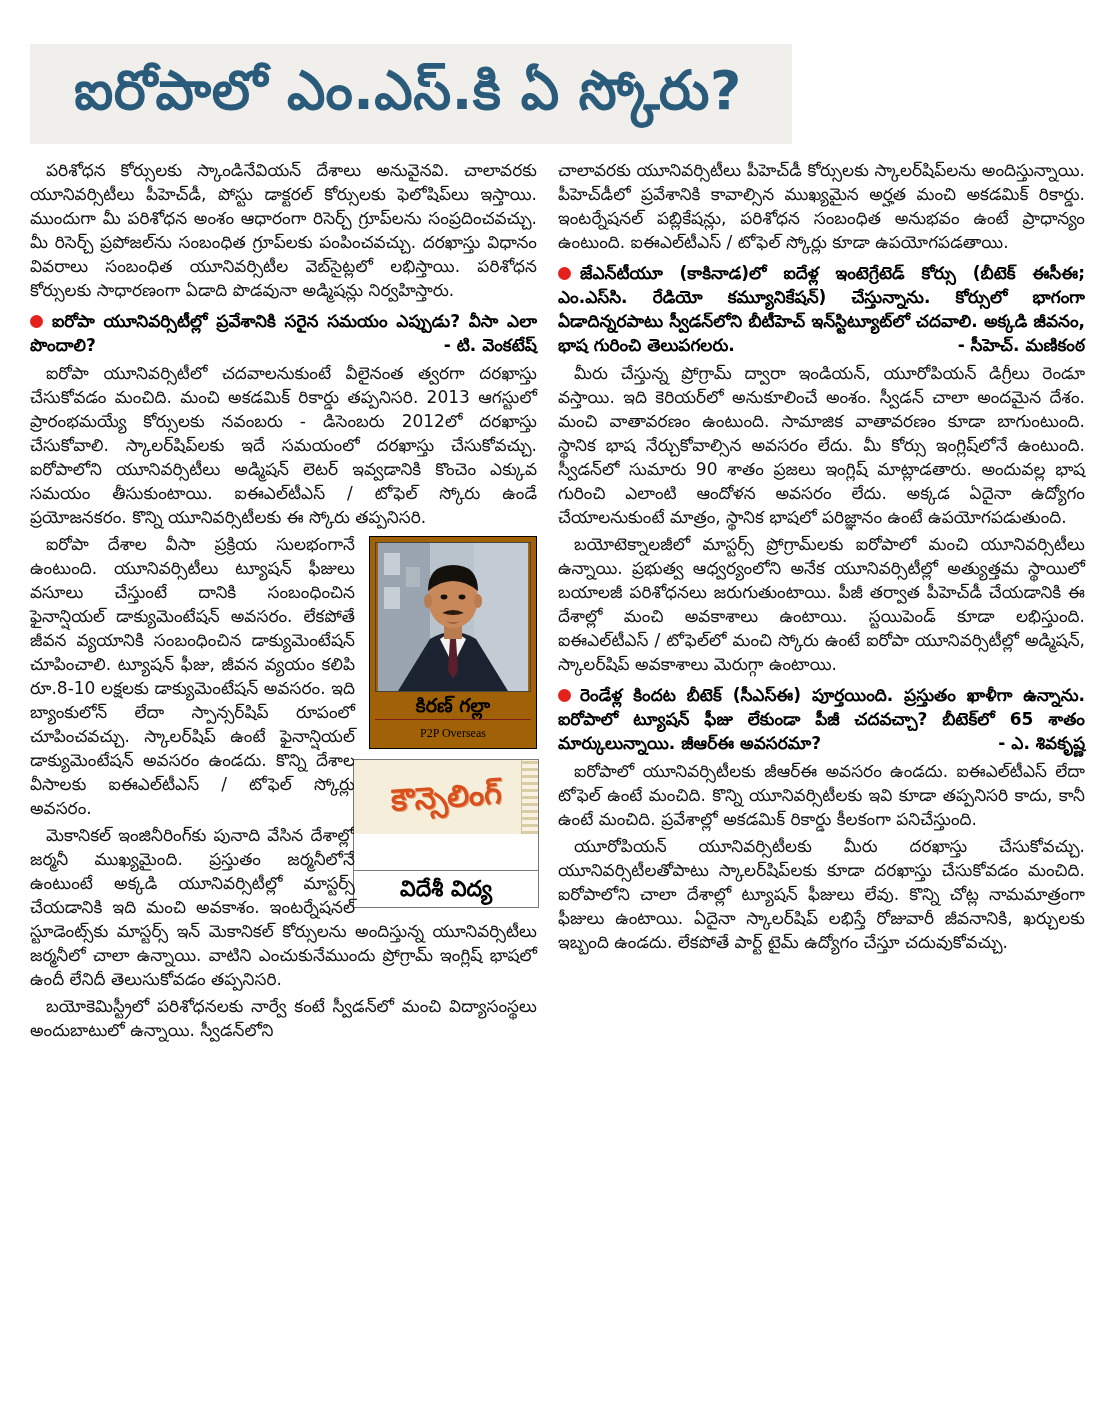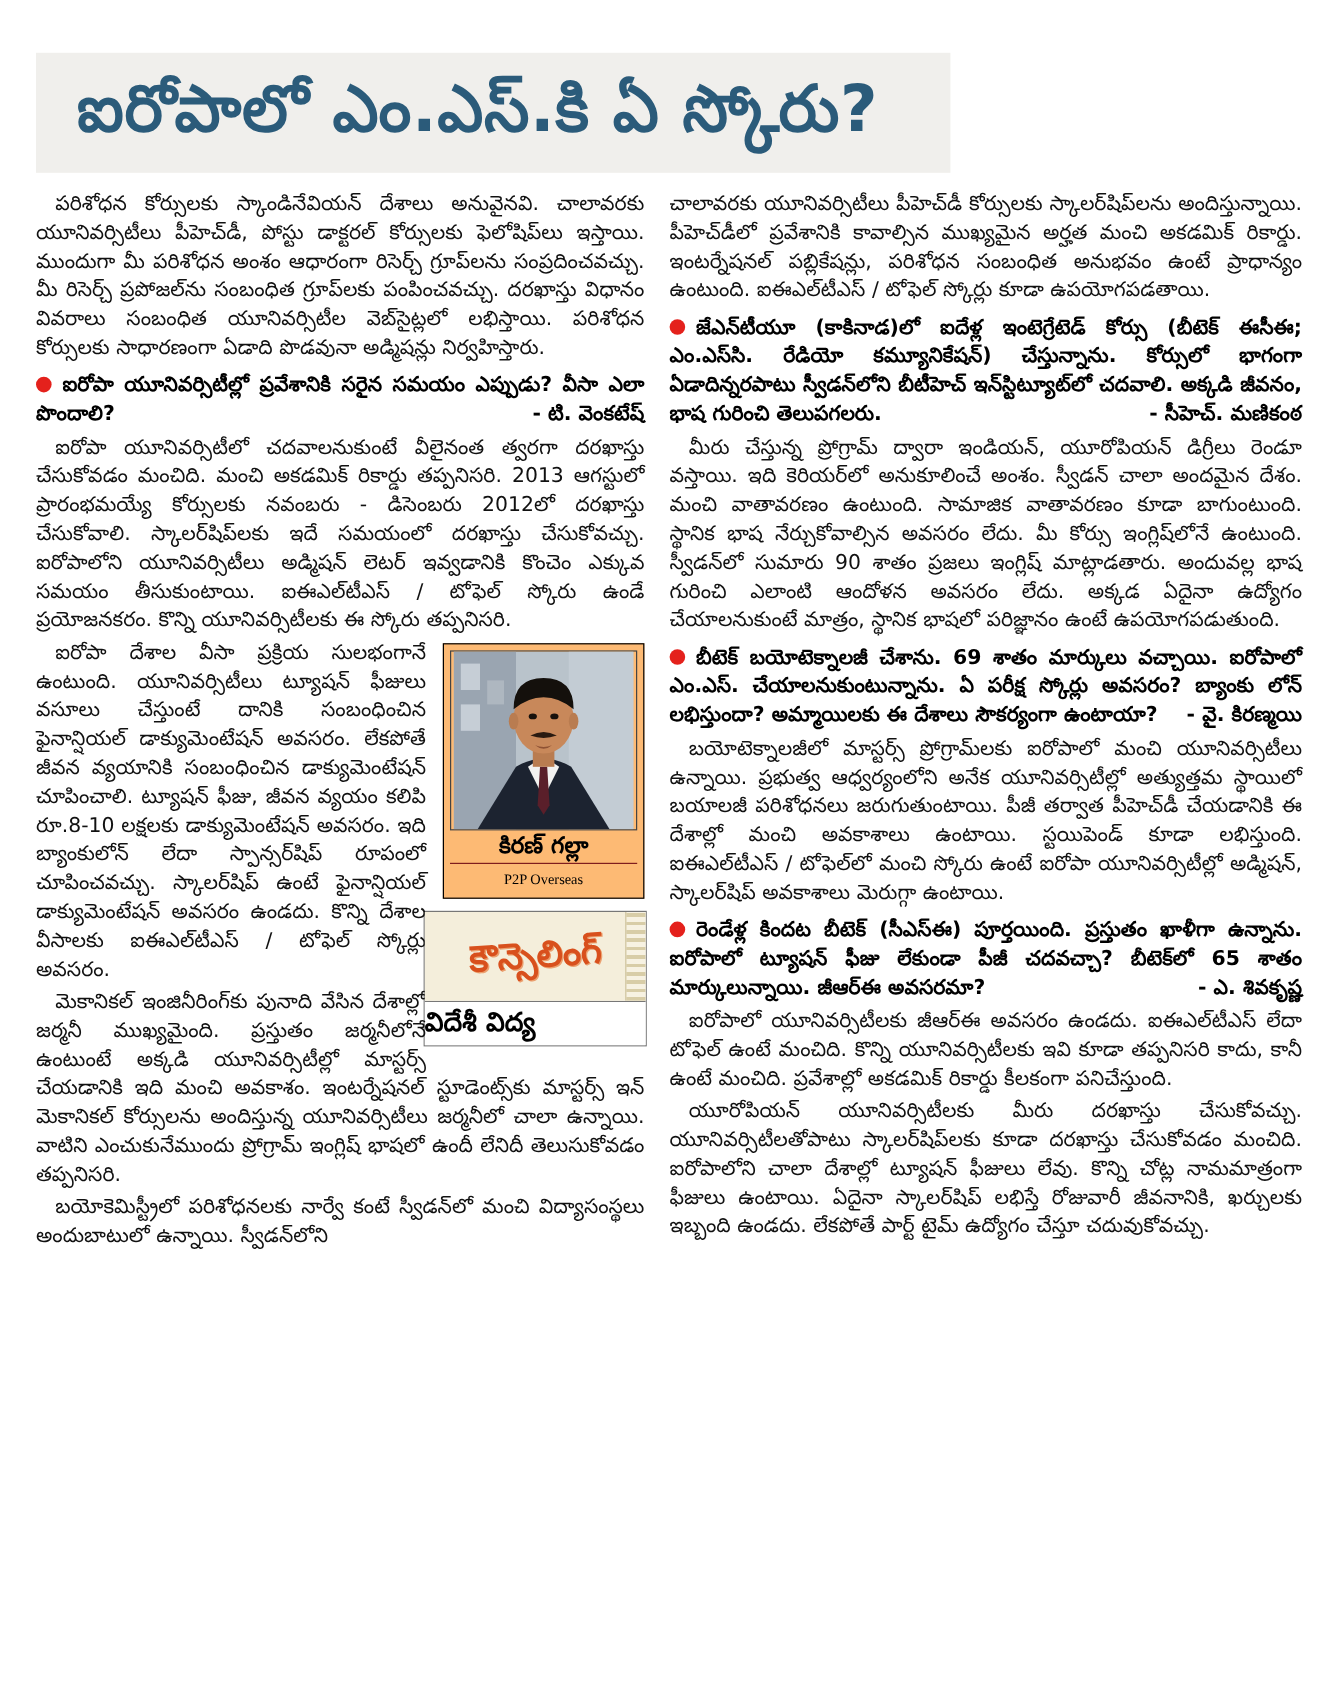--- a/index.html
+++ b/index.html
@@ -6,60 +6,60 @@
   .page{
     position:relative;width:1099px;height:1418px;background:#ffffff;
     font-family:"DejaVu Sans",sans-serif;color:#111;overflow:hidden;
   }
   
   .title-strip{
     position:absolute;left:30px;top:44px;width:762px;height:100px;
     background:#f0efec;display:flex;align-items:center;
   }
   .headline{
-    margin:0;padding:0 0 6px 34px;font-size:54px;line-height:1;
+    margin:0;padding:0 0 6px 44px;font-size:54px;line-height:1;
     font-weight:bold;color:#2b5b7a;letter-spacing:0.5px;
     font-family:"DejaVu Sans",sans-serif;
   }
   
   .col{position:absolute;top:158px;text-align:justify;font-size:17px;line-height:24px;}
   .col-left{left:30px;width:507px;}
   .col-right{left:558px;width:527px;}
   p.ans{margin:0 0 3px 0;text-indent:16px;}
   .q{margin:7px 0 4px 0;font-weight:bold;color:#000;}
   .q .q-by{float:right;font-weight:bold;padding-left:10px;}
   .bullet{
     display:inline-block;width:13px;height:13px;border-radius:50%;
     background:#e4211c;margin-right:9px;vertical-align:-1px;
   }
   
   .media-float{float:right;width:168px;margin:4px 0 6px 14px;}
   .photo-box{
-    border:1px solid #000;background:#fdba74;padding:5px 5px 2px 5px;text-align:center;
+    border:1px solid #000;background:#a16207;padding:5px 5px 2px 5px;text-align:center;
   }
   .photo-frame{border:1px solid #444;display:block;line-height:0;}
   .photo-name{font-weight:bold;font-size:19px;line-height:27px;color:#000;text-indent:0;}
   .photo-org{font-family:"Liberation Serif",serif;font-size:12px;line-height:26px;color:#000;border-top:1px solid #7f1d1d;}
   .banner-box{margin:10px 0 0 -16px;width:184px;border:1px solid #777;background:#fff;}
   .banner-top{
     position:relative;height:74px;background:#f4eedb;
     display:flex;align-items:center;justify-content:center;overflow:hidden;
   }
   .banner-word{
     font-size:30px;font-weight:bold;color:#d8501d;transform:rotate(-4deg);
     text-shadow:1px 1px 0 #eba06f;white-space:nowrap;
   }
   .lace{
     position:absolute;right:0;top:0;bottom:0;width:16px;
     background:repeating-linear-gradient(0deg,#d8cda7 0 3px,#f7f2e2 3px 7px);
     border-left:1px solid #cfc49e;
   }
   .banner-label{
-    border-top:1px solid #777;background:#fff;text-align:left;
-    font-weight:bold;font-size:22px;line-height:36px;color:#000;
+    border-top:1px solid #777;background:#fff;text-align:center;
+    font-weight:bold;font-size:22px;line-height:36px;color:#000;margin-top:36px;
   }
 </style>
 </head>
 <body>
 
 <div class="page">
 
   <div class="title-strip">
     <h1 class="headline">ఐరోపాలో ఎం.ఎస్.కి ఏ స్కోరు?</h1>
   </div>
@@ -120,24 +120,20 @@
   <div class="col col-right">
 
     <p class="ans" style="text-indent:0;">చాలావరకు యూనివర్సిటీలు పీహెచ్‌డీ కోర్సులకు స్కాలర్‌షిప్‌లను అందిస్తున్నాయి. పీహెచ్‌డీలో ప్రవేశానికి కావాల్సిన ముఖ్యమైన అర్హత మంచి అకడమిక్ రికార్డు. ఇంటర్నేషనల్ పబ్లికేషన్లు, పరిశోధన సంబంధిత అనుభవం ఉంటే ప్రాధాన్యం ఉంటుంది. ఐఈఎల్‌టీఎస్ / టోఫెల్ స్కోర్లు కూడా ఉపయోగపడతాయి.</p>
 
     <div class="q">
       <span class="bullet"></span><span>జేఎన్‌టీయూ (కాకినాడ)లో ఐదేళ్ల ఇంటెగ్రేటెడ్ కోర్సు (బీటెక్ ఈసీఈ; ఎం.ఎస్‌సి. రేడియో కమ్యూనికేషన్) చేస్తున్నాను. కోర్సులో భాగంగా ఏడాదిన్నరపాటు స్వీడన్‌లోని బీటీహెచ్ ఇన్‌స్టిట్యూట్‌లో చదవాలి. అక్కడి జీవనం, భాష గురించి తెలుపగలరు.</span>
       <span class="q-by">- సీహెచ్. మణికంఠ</span>
     </div>
     <p class="ans">మీరు చేస్తున్న ప్రోగ్రామ్ ద్వారా ఇండియన్, యూరోపియన్ డిగ్రీలు రెండూ వస్తాయి. ఇది కెరియర్‌లో అనుకూలించే అంశం. స్వీడన్ చాలా అందమైన దేశం. మంచి వాతావరణం ఉంటుంది. సామాజిక వాతావరణం కూడా బాగుంటుంది. స్థానిక భాష నేర్చుకోవాల్సిన అవసరం లేదు. మీ కోర్సు ఇంగ్లిష్‌లోనే ఉంటుంది. స్వీడన్‌లో సుమారు 90 శాతం ప్రజలు ఇంగ్లిష్ మాట్లాడతారు. అందువల్ల భాష గురించి ఎలాంటి ఆందోళన అవసరం లేదు. అక్కడ ఏదైనా ఉద్యోగం చేయాలనుకుంటే మాత్రం, స్థానిక భాషలో పరిజ్ఞానం ఉంటే ఉపయోగపడుతుంది.</p>
 
-    <div class="q">
-      <span class="bullet"></span><span>బీటెక్ బయోటెక్నాలజీ చేశాను. 69 శాతం మార్కులు వచ్చాయి. ఐరోపాలో ఎం.ఎస్. చేయాలనుకుంటున్నాను. ఏ పరీక్ష స్కోర్లు అవసరం? బ్యాంకు లోన్ లభిస్తుందా? అమ్మాయిలకు ఈ దేశాలు సౌకర్యంగా ఉంటాయా?</span>
-      <span class="q-by">- వై. కిరణ్మయి</span>
-    </div>
     <p class="ans">బయోటెక్నాలజీలో మాస్టర్స్ ప్రోగ్రామ్‌లకు ఐరోపాలో మంచి యూనివర్సిటీలు ఉన్నాయి. ప్రభుత్వ ఆధ్వర్యంలోని అనేక యూనివర్సిటీల్లో అత్యుత్తమ స్థాయిలో బయాలజీ పరిశోధనలు జరుగుతుంటాయి. పీజీ తర్వాత పీహెచ్‌డీ చేయడానికి ఈ దేశాల్లో మంచి అవకాశాలు ఉంటాయి. స్టయిపెండ్ కూడా లభిస్తుంది. ఐఈఎల్‌టీఎస్ / టోఫెల్‌లో మంచి స్కోరు ఉంటే ఐరోపా యూనివర్సిటీల్లో అడ్మిషన్, స్కాలర్‌షిప్ అవకాశాలు మెరుగ్గా ఉంటాయి.</p>
 
     <div class="q">
       <span class="bullet"></span><span>రెండేళ్ల కిందట బీటెక్ (సీఎస్ఈ) పూర్తయింది. ప్రస్తుతం ఖాళీగా ఉన్నాను. ఐరోపాలో ట్యూషన్ ఫీజు లేకుండా పీజీ చదవచ్చా? బీటెక్‌లో 65 శాతం మార్కులున్నాయి. జీఆర్ఈ అవసరమా?</span>
       <span class="q-by">- ఎ. శివకృష్ణ</span>
     </div>
     <p class="ans">ఐరోపాలో యూనివర్సిటీలకు జీఆర్ఈ అవసరం ఉండదు. ఐఈఎల్‌టీఎస్ లేదా టోఫెల్ ఉంటే మంచిది. కొన్ని యూనివర్సిటీలకు ఇవి కూడా తప్పనిసరి కాదు, కానీ ఉంటే మంచిది. ప్రవేశాల్లో అకడమిక్ రికార్డు కీలకంగా పనిచేస్తుంది.</p>
     <p class="ans">యూరోపియన్ యూనివర్సిటీలకు మీరు దరఖాస్తు చేసుకోవచ్చు. యూనివర్సిటీలతోపాటు స్కాలర్‌షిప్‌లకు కూడా దరఖాస్తు చేసుకోవడం మంచిది. ఐరోపాలోని చాలా దేశాల్లో ట్యూషన్ ఫీజులు లేవు. కొన్ని చోట్ల నామమాత్రంగా ఫీజులు ఉంటాయి. ఏదైనా స్కాలర్‌షిప్ లభిస్తే రోజువారీ జీవనానికి, ఖర్చులకు ఇబ్బంది ఉండదు. లేకపోతే పార్ట్ టైమ్ ఉద్యోగం చేస్తూ చదువుకోవచ్చు.</p>
   </div>
 

